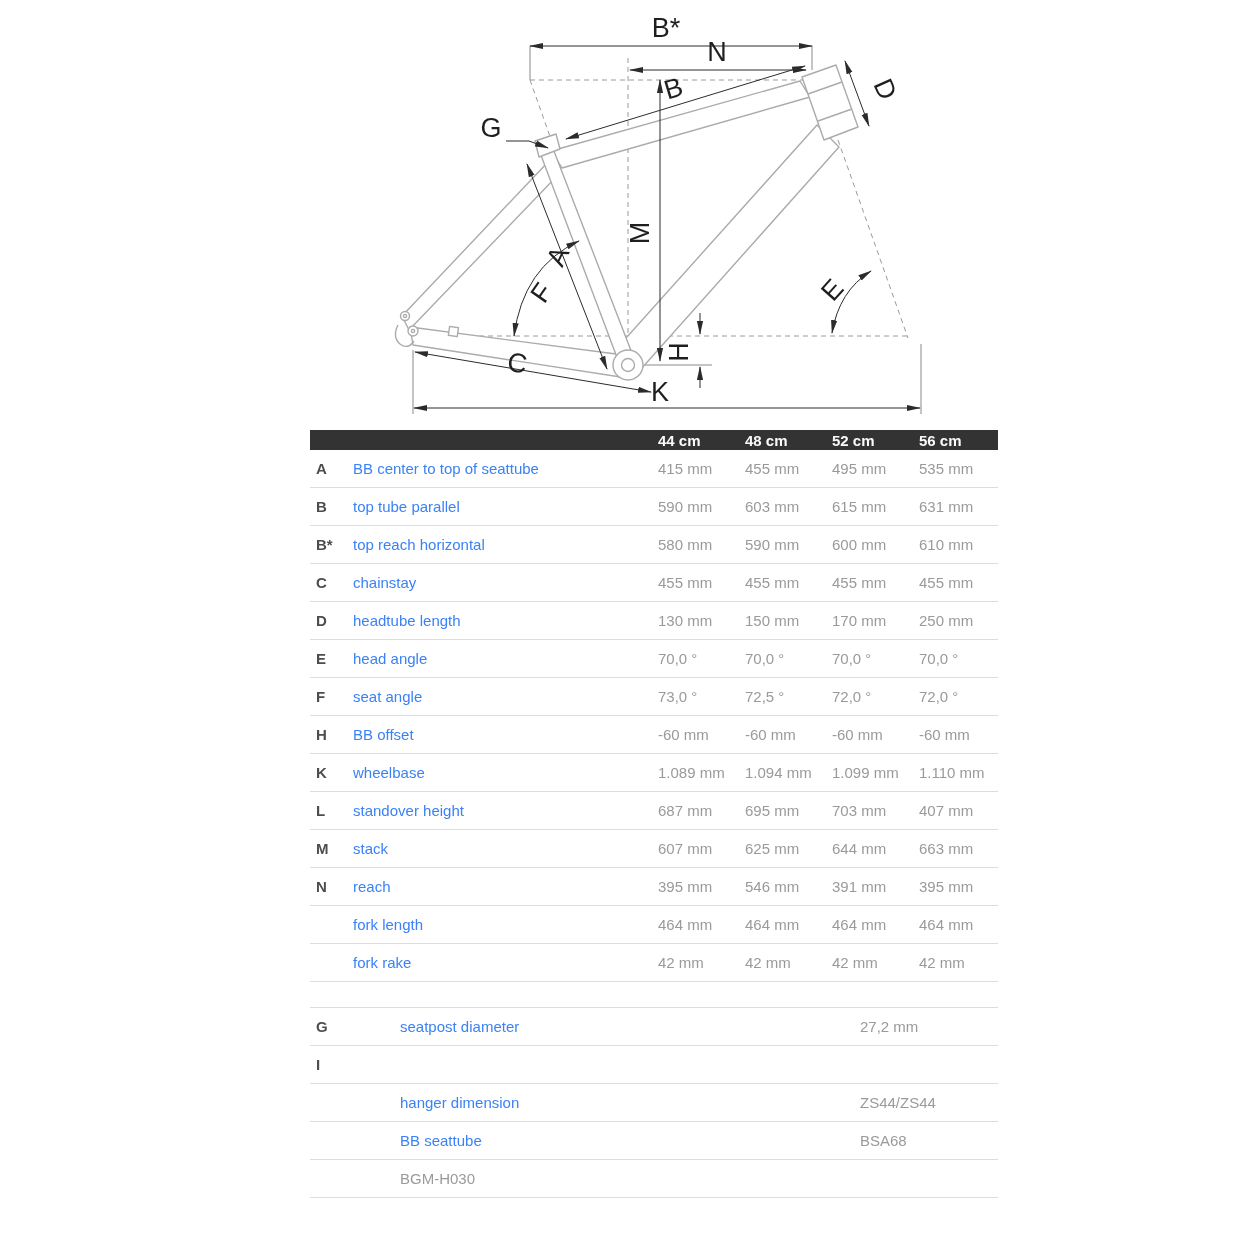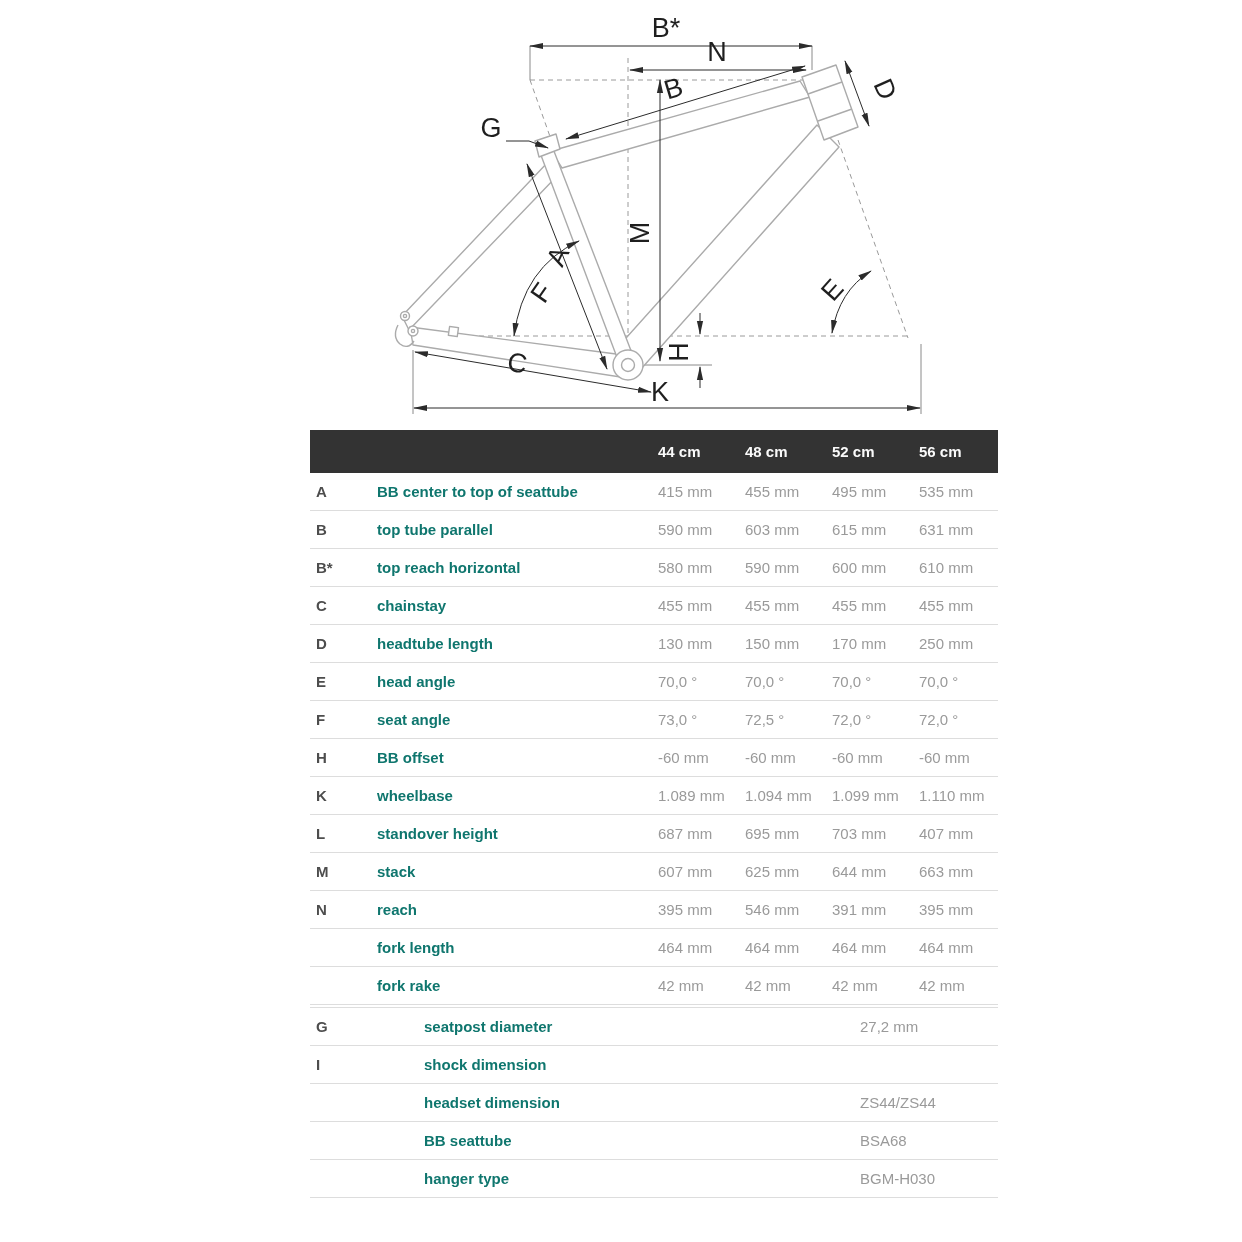--- a/index.html
+++ b/index.html
@@ -1,26 +1,26 @@
 <!DOCTYPE html>
 <html><head>
 <meta charset="utf-8">
 <style>
   html,body{margin:0;padding:0;background:#fff;}
   .page{position:relative;width:1242px;height:1242px;background:#fff;overflow:hidden;
         font-family:"Liberation Sans",sans-serif;}
   .diagram{position:absolute;left:0;top:0;}
   
   .geo-table{position:absolute;left:310px;top:430px;width:688px;}
-  .t-head{display:grid;grid-template-columns:43px 305px 87px 87px 87px 1fr;height:43px;
+  .t-head{display:grid;grid-template-columns:43px 305px 87px 87px 87px 1fr;height:20px;
           background:#333333;color:#fafafa;font-size:15px;font-weight:bold;align-items:center;}
   .t-row{display:grid;grid-template-columns:43px 305px 87px 87px 87px 1fr;height:37px;
          align-items:center;border-bottom:1px solid #dddddd;font-size:15px;background:#fff;}
   .cell-letter{font-weight:bold;color:#4d4d4d;padding-left:6px;}
-  .cell-label{font-weight:bold;color:#0f766e;margin-left:24px;}
+  .cell-label{font-weight:normal;color:#3b82f6;}
   .cell-value{color:#9a9a9a;}
   
   .det-table{position:absolute;left:310px;top:1007px;width:688px;border-top:1px solid #dddddd;}
   .d-row{display:grid;grid-template-columns:90px 460px 1fr;height:37px;align-items:center;
          border-bottom:1px solid #dddddd;font-size:15px;background:#fff;}
   svg text{font-family:"Liberation Sans",sans-serif;font-size:27px;fill:#1f1f1f;}
 </style>
 </head>
 <body>
 
@@ -229,33 +229,31 @@
   </div>
 
   <div class="det-table">
     <div class="d-row">
       <div class="cell-letter">G</div>
       <div class="cell-label">seatpost diameter</div>
       <div class="cell-value">27,2 mm</div>
     </div>
     <div class="d-row">
       <div class="cell-letter">I</div>
-      <div class="cell-label">shock dimension</div>
       <div class="cell-value"></div>
     </div>
     <div class="d-row">
       <div class="cell-letter"></div>
-      <div class="cell-label">headset dimension</div>
+      <div class="cell-label">hanger dimension</div>
       <div class="cell-value">ZS44/ZS44</div>
     </div>
     <div class="d-row">
       <div class="cell-letter"></div>
       <div class="cell-label">BB seattube</div>
       <div class="cell-value">BSA68</div>
     </div>
     <div class="d-row">
       <div class="cell-letter"></div>
-      <div class="cell-label">hanger type</div>
       <div class="cell-value">BGM-H030</div>
     </div>
   </div>
 
 </div>
 
 </body></html>

